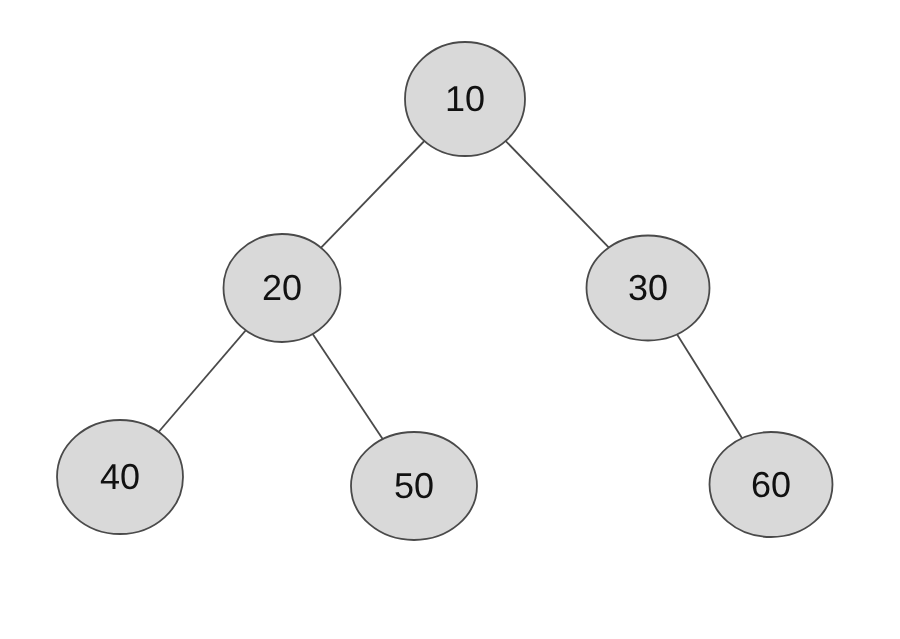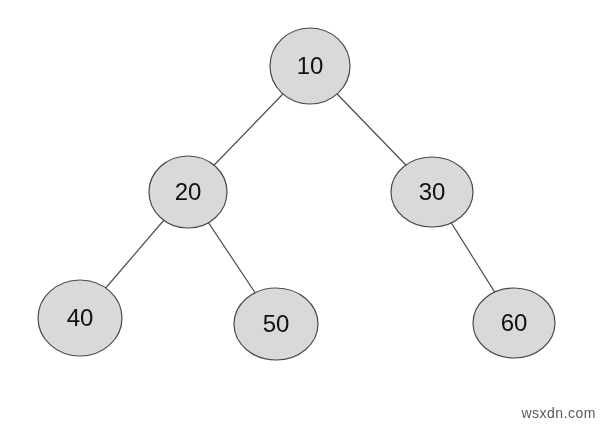--- a/index.html
+++ b/index.html
@@ -63,14 +63,13 @@
       </g>
       <g>
         <ellipse cx="276" cy="324" rx="42" ry="36" fill="#d9d9d9" stroke="#4a4a4a" stroke-width="1.2"></ellipse>
         <text x="276" y="332" class="node-label" fill="#111111">50</text>
       </g>
       <g>
         <ellipse cx="514" cy="323" rx="41" ry="35" fill="#d9d9d9" stroke="#4a4a4a" stroke-width="1.2"></ellipse>
         <text x="514" y="331" class="node-label" fill="#111111">60</text>
       </g>
     </svg>
-  <span class="watermark" style="color: rgb(89, 89, 89);">wsxdn.com</span>
 </div>
 
 </body></html>

